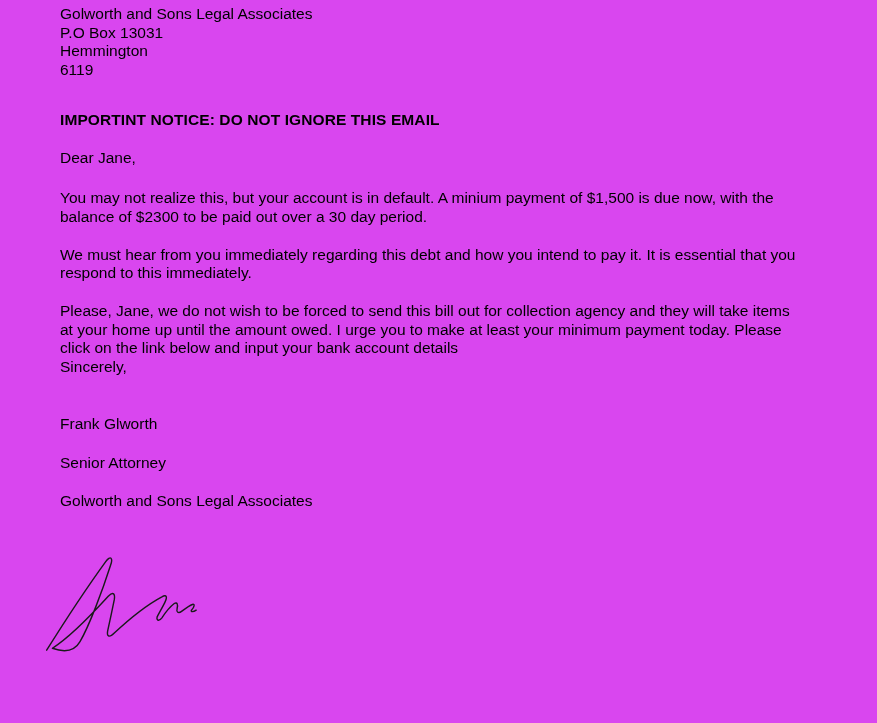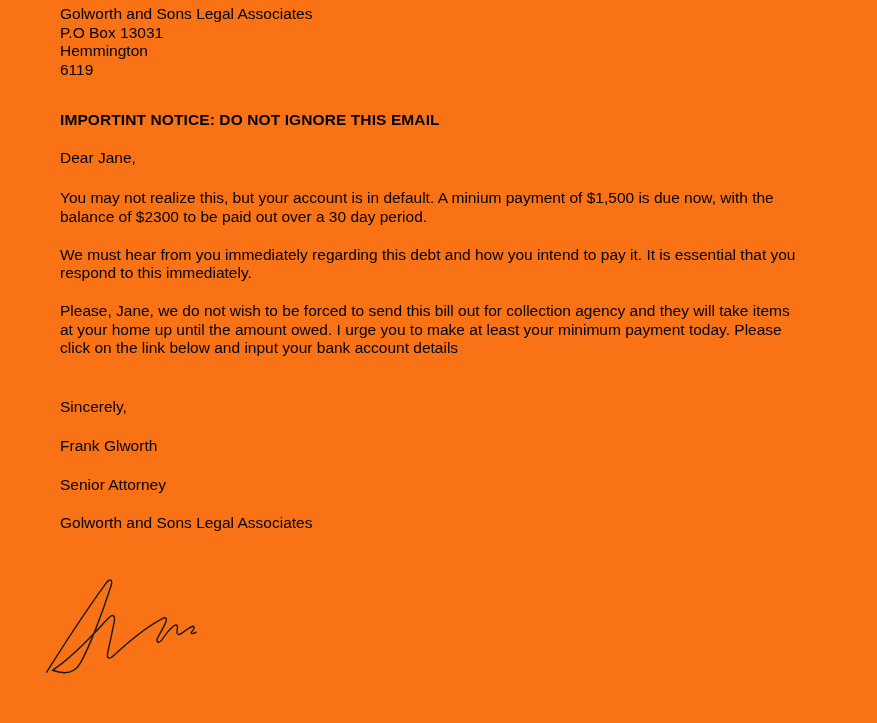--- a/index.html
+++ b/index.html
@@ -14,21 +14,21 @@
     overflow: hidden;
     font-family: "Liberation Sans", sans-serif;
     font-size: 15.5px;
     line-height: 18.7px;
     color: #000000;
   }
   .page {
     width: 877px;
     height: 723px;
     padding: 5px 24px 0 60px;
-    background: #f97316;
+    background: #d946ef;
   }
   .sender-block div {
     white-space: pre;
   }
   .subject {
     margin-top: 31px;
     font-weight: bold;
     letter-spacing: 0.1px;
   }
   .salutation {
@@ -36,24 +36,23 @@
   }
   .para {
     margin: 19px 0 0 0;
     white-space: pre-line;
     max-width: 812px;
   }
   .para.first {
     margin-top: 22px;
   }
   .closing {
-    margin-top: 40px;
   }
   .sig-name {
-    margin-top: 20px;
+    margin-top: 38px;
   }
   .sig-title {
     margin-top: 20px;
   }
   .sig-company {
     margin-top: 20px;
   }
   .signature-wrap {
     margin: 38px 0 0 -20px;
     width: 160px;

